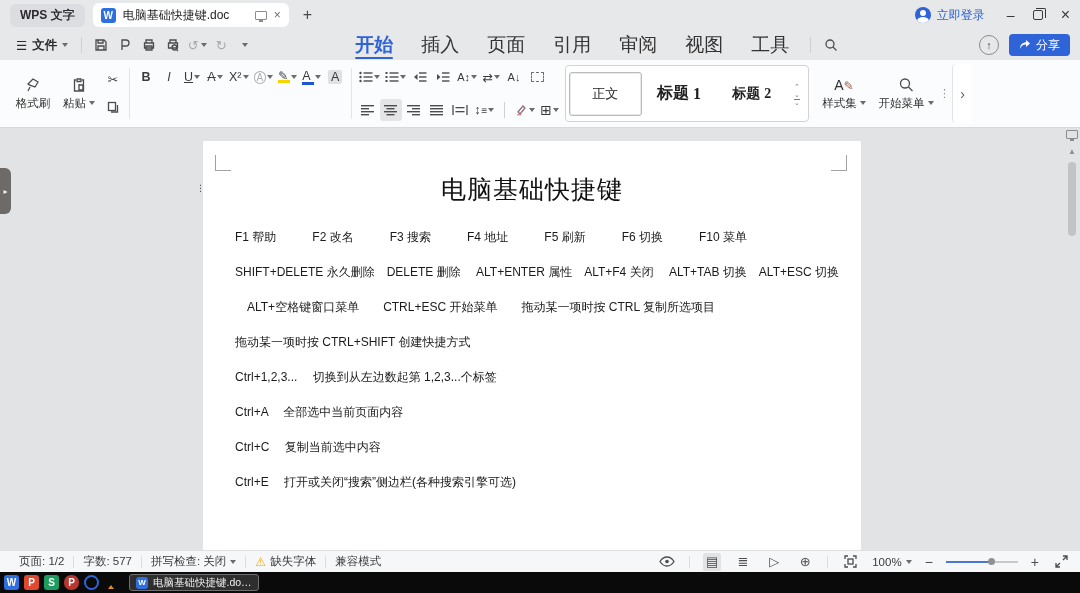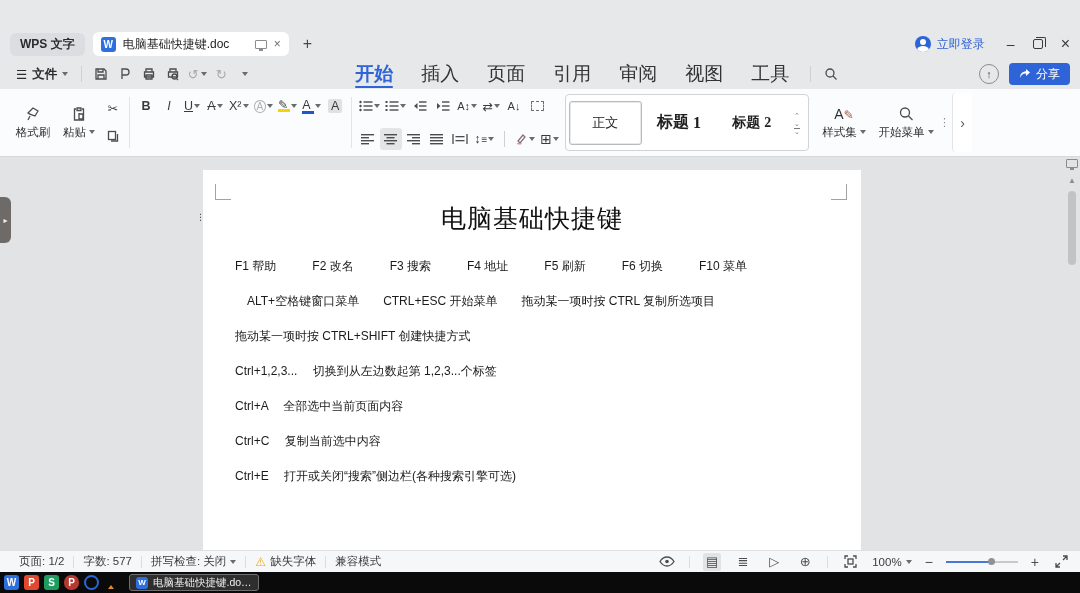--- a/index.html
+++ b/index.html
@@ -1,21 +1,21 @@
 <!DOCTYPE html>
 <html><head>
 <meta charset="utf-8">
 <style>
   * { box-sizing: border-box; margin: 0; padding: 0; }
   html,body { width:1080px; height:593px; overflow:hidden;
     font-family:"Liberation Sans","DejaVu Sans",sans-serif; color:#2f2f2f; }
   .screen { width:1080px; height:593px; display:flex; flex-direction:column; background:#e7e8ea; }
 
   
-  .titlebar { height:30px; display:flex; align-items:center; padding:0 10px; gap:8px; background:#e7e8ea;margin-top:29px; }
+  .titlebar { height:30px; display:flex; align-items:center; padding:0 10px; gap:8px; background:#e7e8ea; }
   .app-pill { background:#dcdde0; border-radius:6px; padding:3px 10px; font-size:12px; font-weight:bold; color:#2b2b2b; }
   .doc-tab { height:24px; background:#ffffff; border-radius:6px; display:flex; align-items:center; gap:7px; padding:0 8px; width:196px; }
   .wchip { width:15px; height:15px; border-radius:3px; background:#2e6fdf; color:#fff; font-size:10px; font-weight:bold;
     display:flex; align-items:center; justify-content:center; }
   .doc-tab .t { font-size:12px; color:#1f1f1f; white-space:nowrap; overflow:hidden; flex:1; }
   .mini-monitor { width:12px; height:9px; border:1px solid #8b8b8d; border-radius:1px; position:relative; }
   .mini-monitor:after { content:""; position:absolute; left:3px; bottom:-3px; width:4px; height:2px; background:#8b8b8d; }
   .gbtn { color:#6d6d6f; font-size:12px; line-height:1; cursor:default; }
   .newtab { font-size:16px; color:#4a4a4c; padding:0 6px; }
   .tspacer { flex:1; }
@@ -471,20 +471,21 @@
         <span>▸</span>
       </div>
     <div class="handle">⋮⋮⋮</div>
 
     <div class="page">
       <div class="cm tl"></div>
       <div class="cm tr"></div>
       <h1 class="doc-title">电脑基础快捷键</h1>
       <div class="doc-body">
         <p>F1 帮助　　　F2 改名　　　F3 搜索　　　F4 地址　　　F5 刷新　　　F6 切换　　　F10 菜单</p>
+        <p>SHIFT+DELETE 永久删除　DELETE 删除　 ALT+ENTER 属性　ALT+F4 关闭　 ALT+TAB 切换　ALT+ESC 切换</p>
         <p>　ALT+空格键窗口菜单　　CTRL+ESC 开始菜单　　拖动某一项时按 CTRL 复制所选项目</p>
         <p>拖动某一项时按 CTRL+SHIFT 创建快捷方式</p>
         <p>Ctrl+1,2,3...　 切换到从左边数起第 1,2,3...个标签</p>
         <p>Ctrl+A　 全部选中当前页面内容</p>
         <p>Ctrl+C　 复制当前选中内容</p>
         <p>Ctrl+E　 打开或关闭“搜索”侧边栏(各种搜索引擎可选)</p>
       </div>
     </div>
 
     <div class="vscroll">

